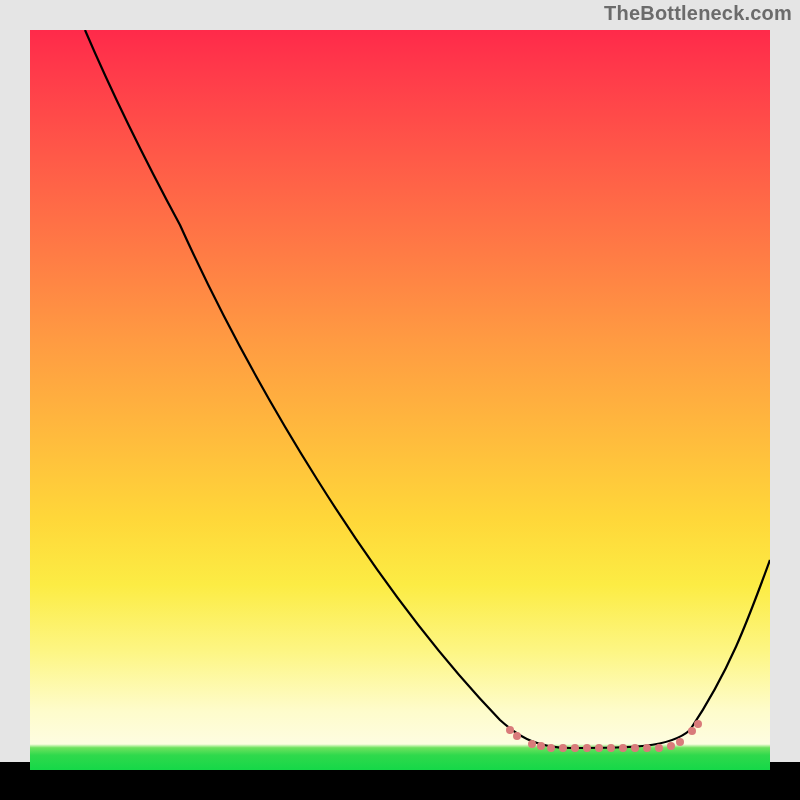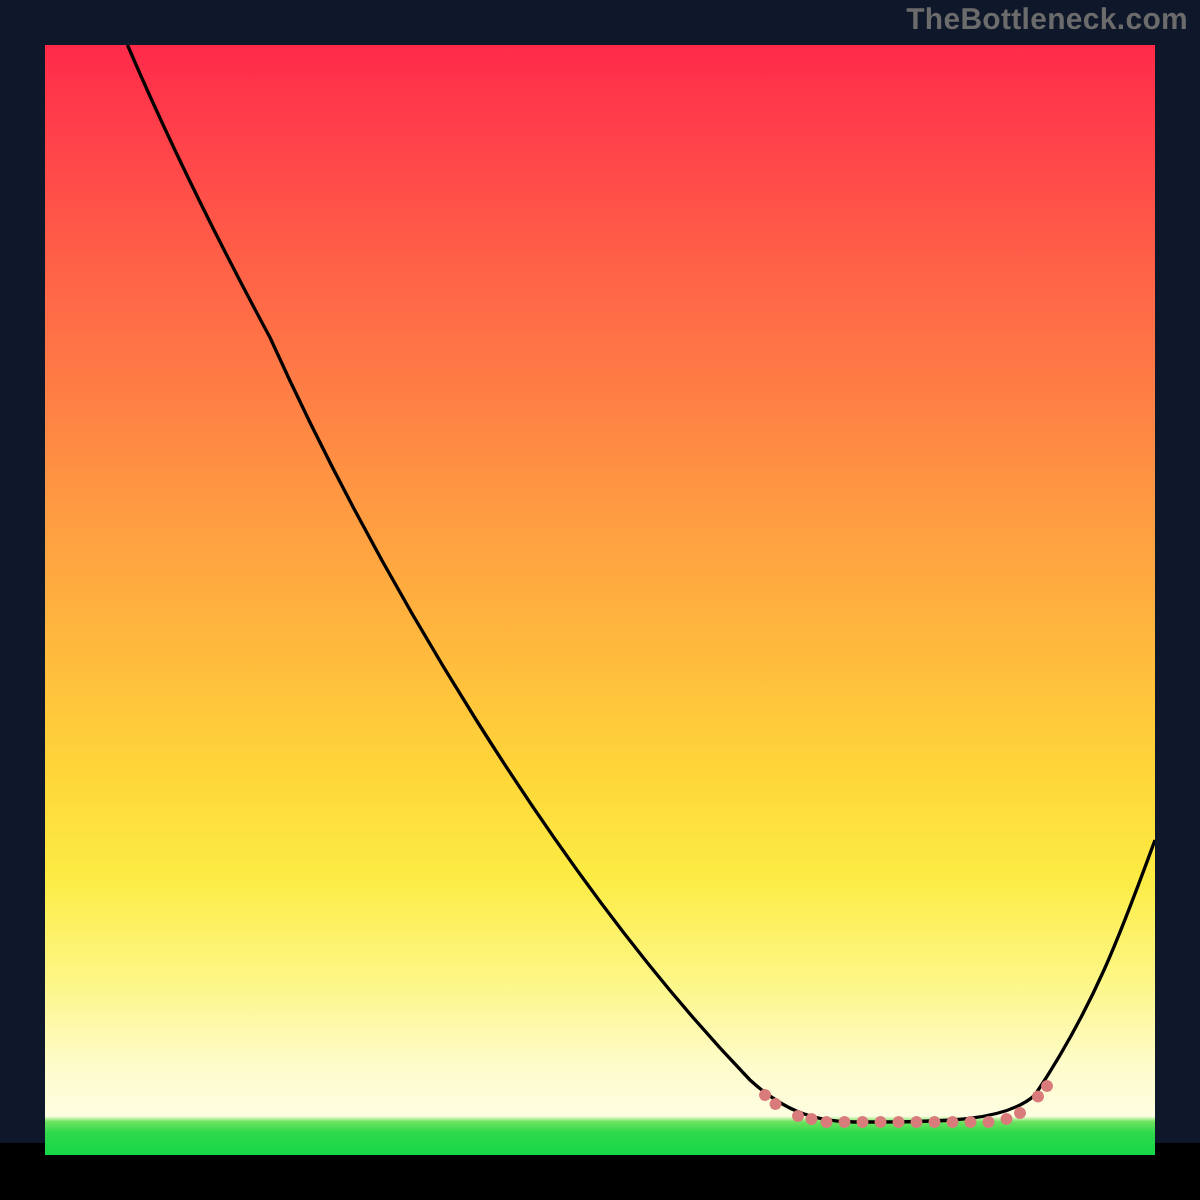--- a/index.html
+++ b/index.html
@@ -8,21 +8,21 @@
     width: 800px;
     height: 800px;
     background: #000;
     overflow: hidden;
     font-family: Arial, Helvetica, sans-serif;
   }
   .frame {
     position: relative;
     width: 800px;
     height: 762px;
-    background: #0f172a;
+    background: #e5e5e5;
   }
   .watermark {
     position: absolute;
     top: 2px;
     right: 8px;
     color: #6b6b6b;
     font-size: 20px;
     font-weight: 600;
     letter-spacing: 0.2px;
     user-select: none;

